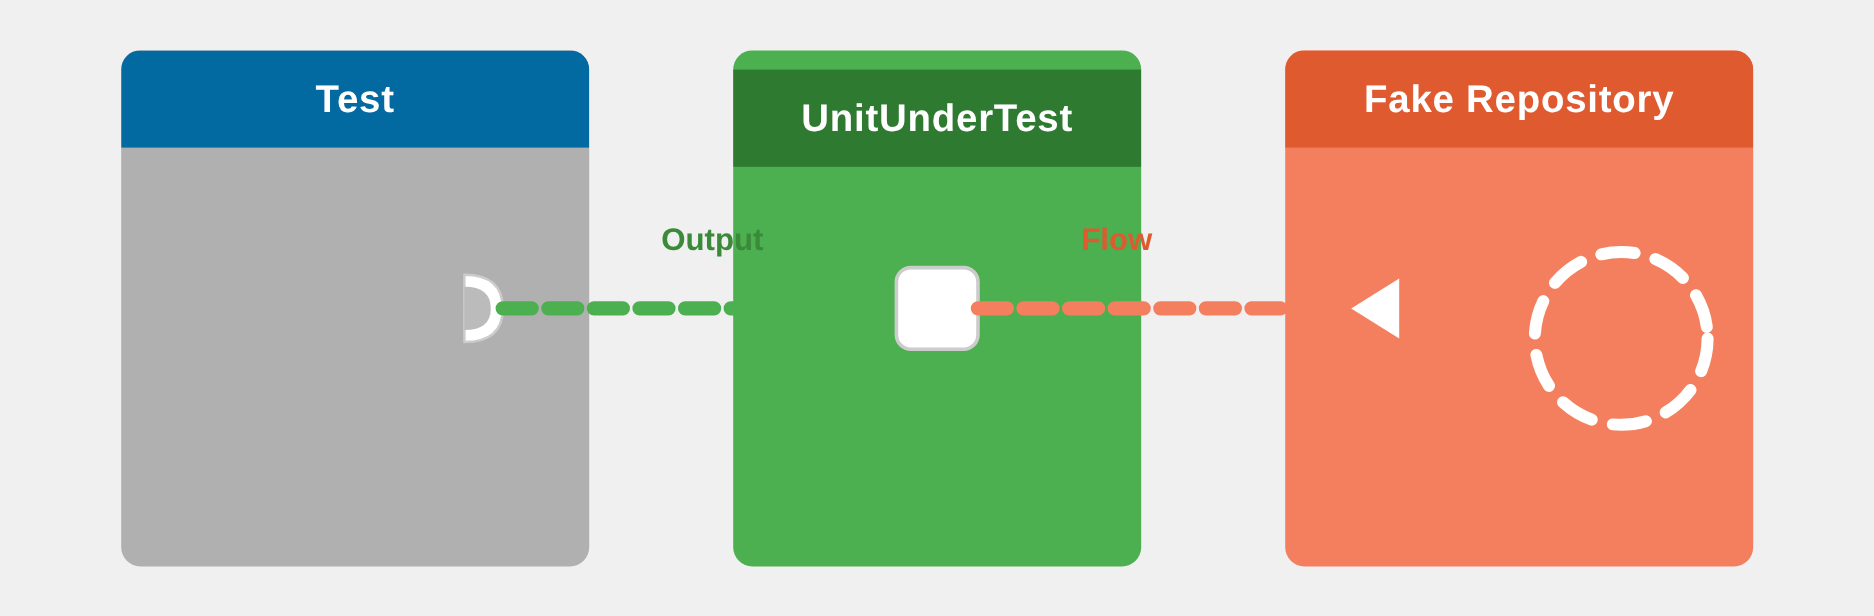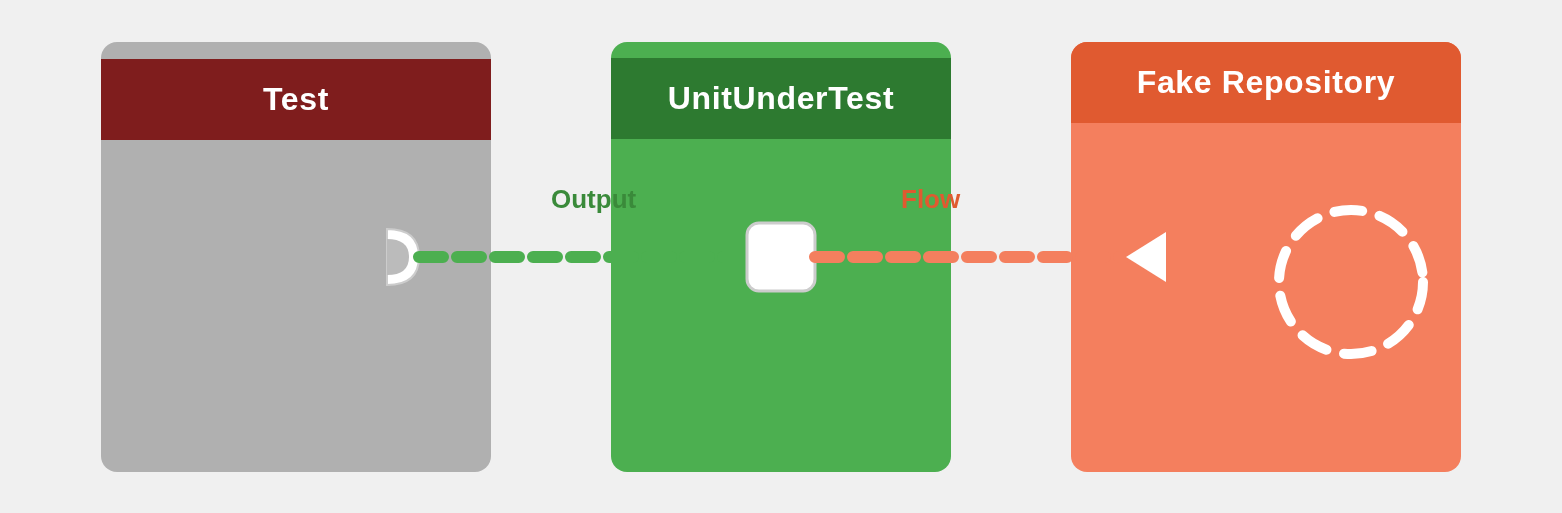--- a/index.html
+++ b/index.html
@@ -54,22 +54,21 @@
       width: 100%;
       padding: 22px 0;
       text-align: center;
       font-size: 32px;
       font-weight: 600;
       color: white;
       letter-spacing: 0.02em;
     }
 
     .box-test .box-header {
-      background: #7f1d1d;
-      margin-top: 17px;
+      background: #0369a1;
     }
 
     .box-unit .box-header {
       background: #2d7a30;
       margin-top: 16px;
     }
 
     .box-fake .box-header {
       background: #e05a30;
     }

